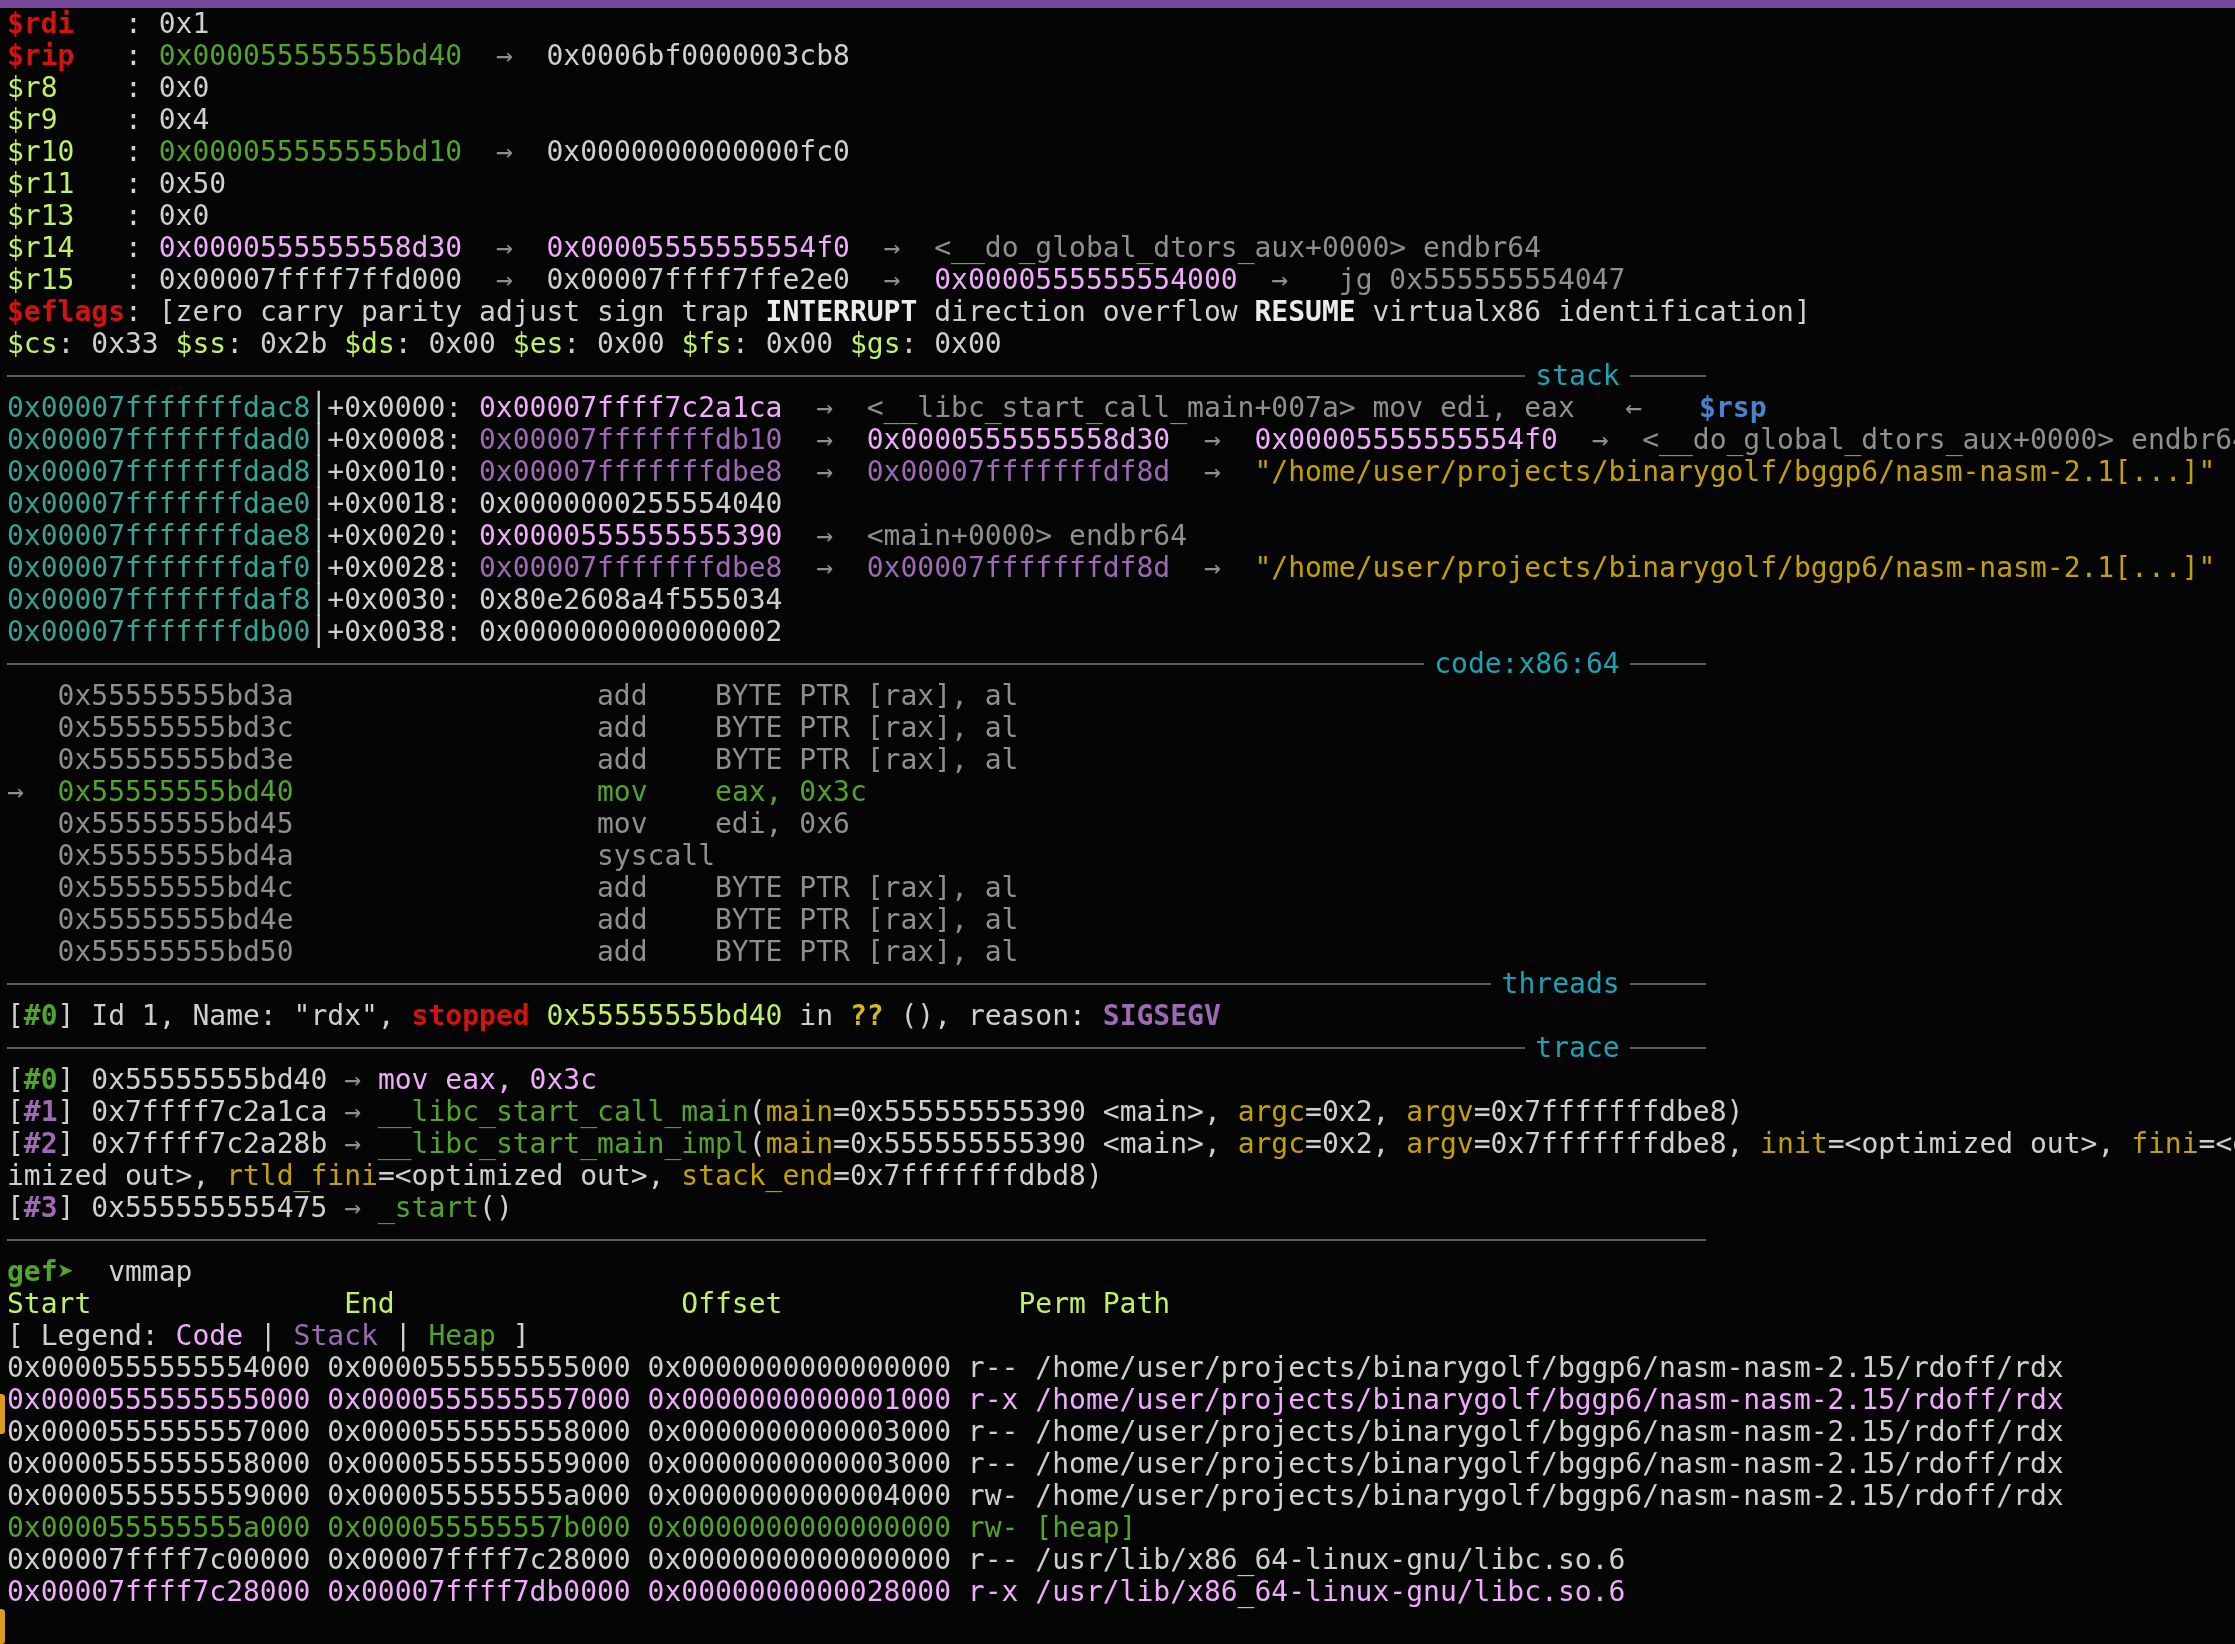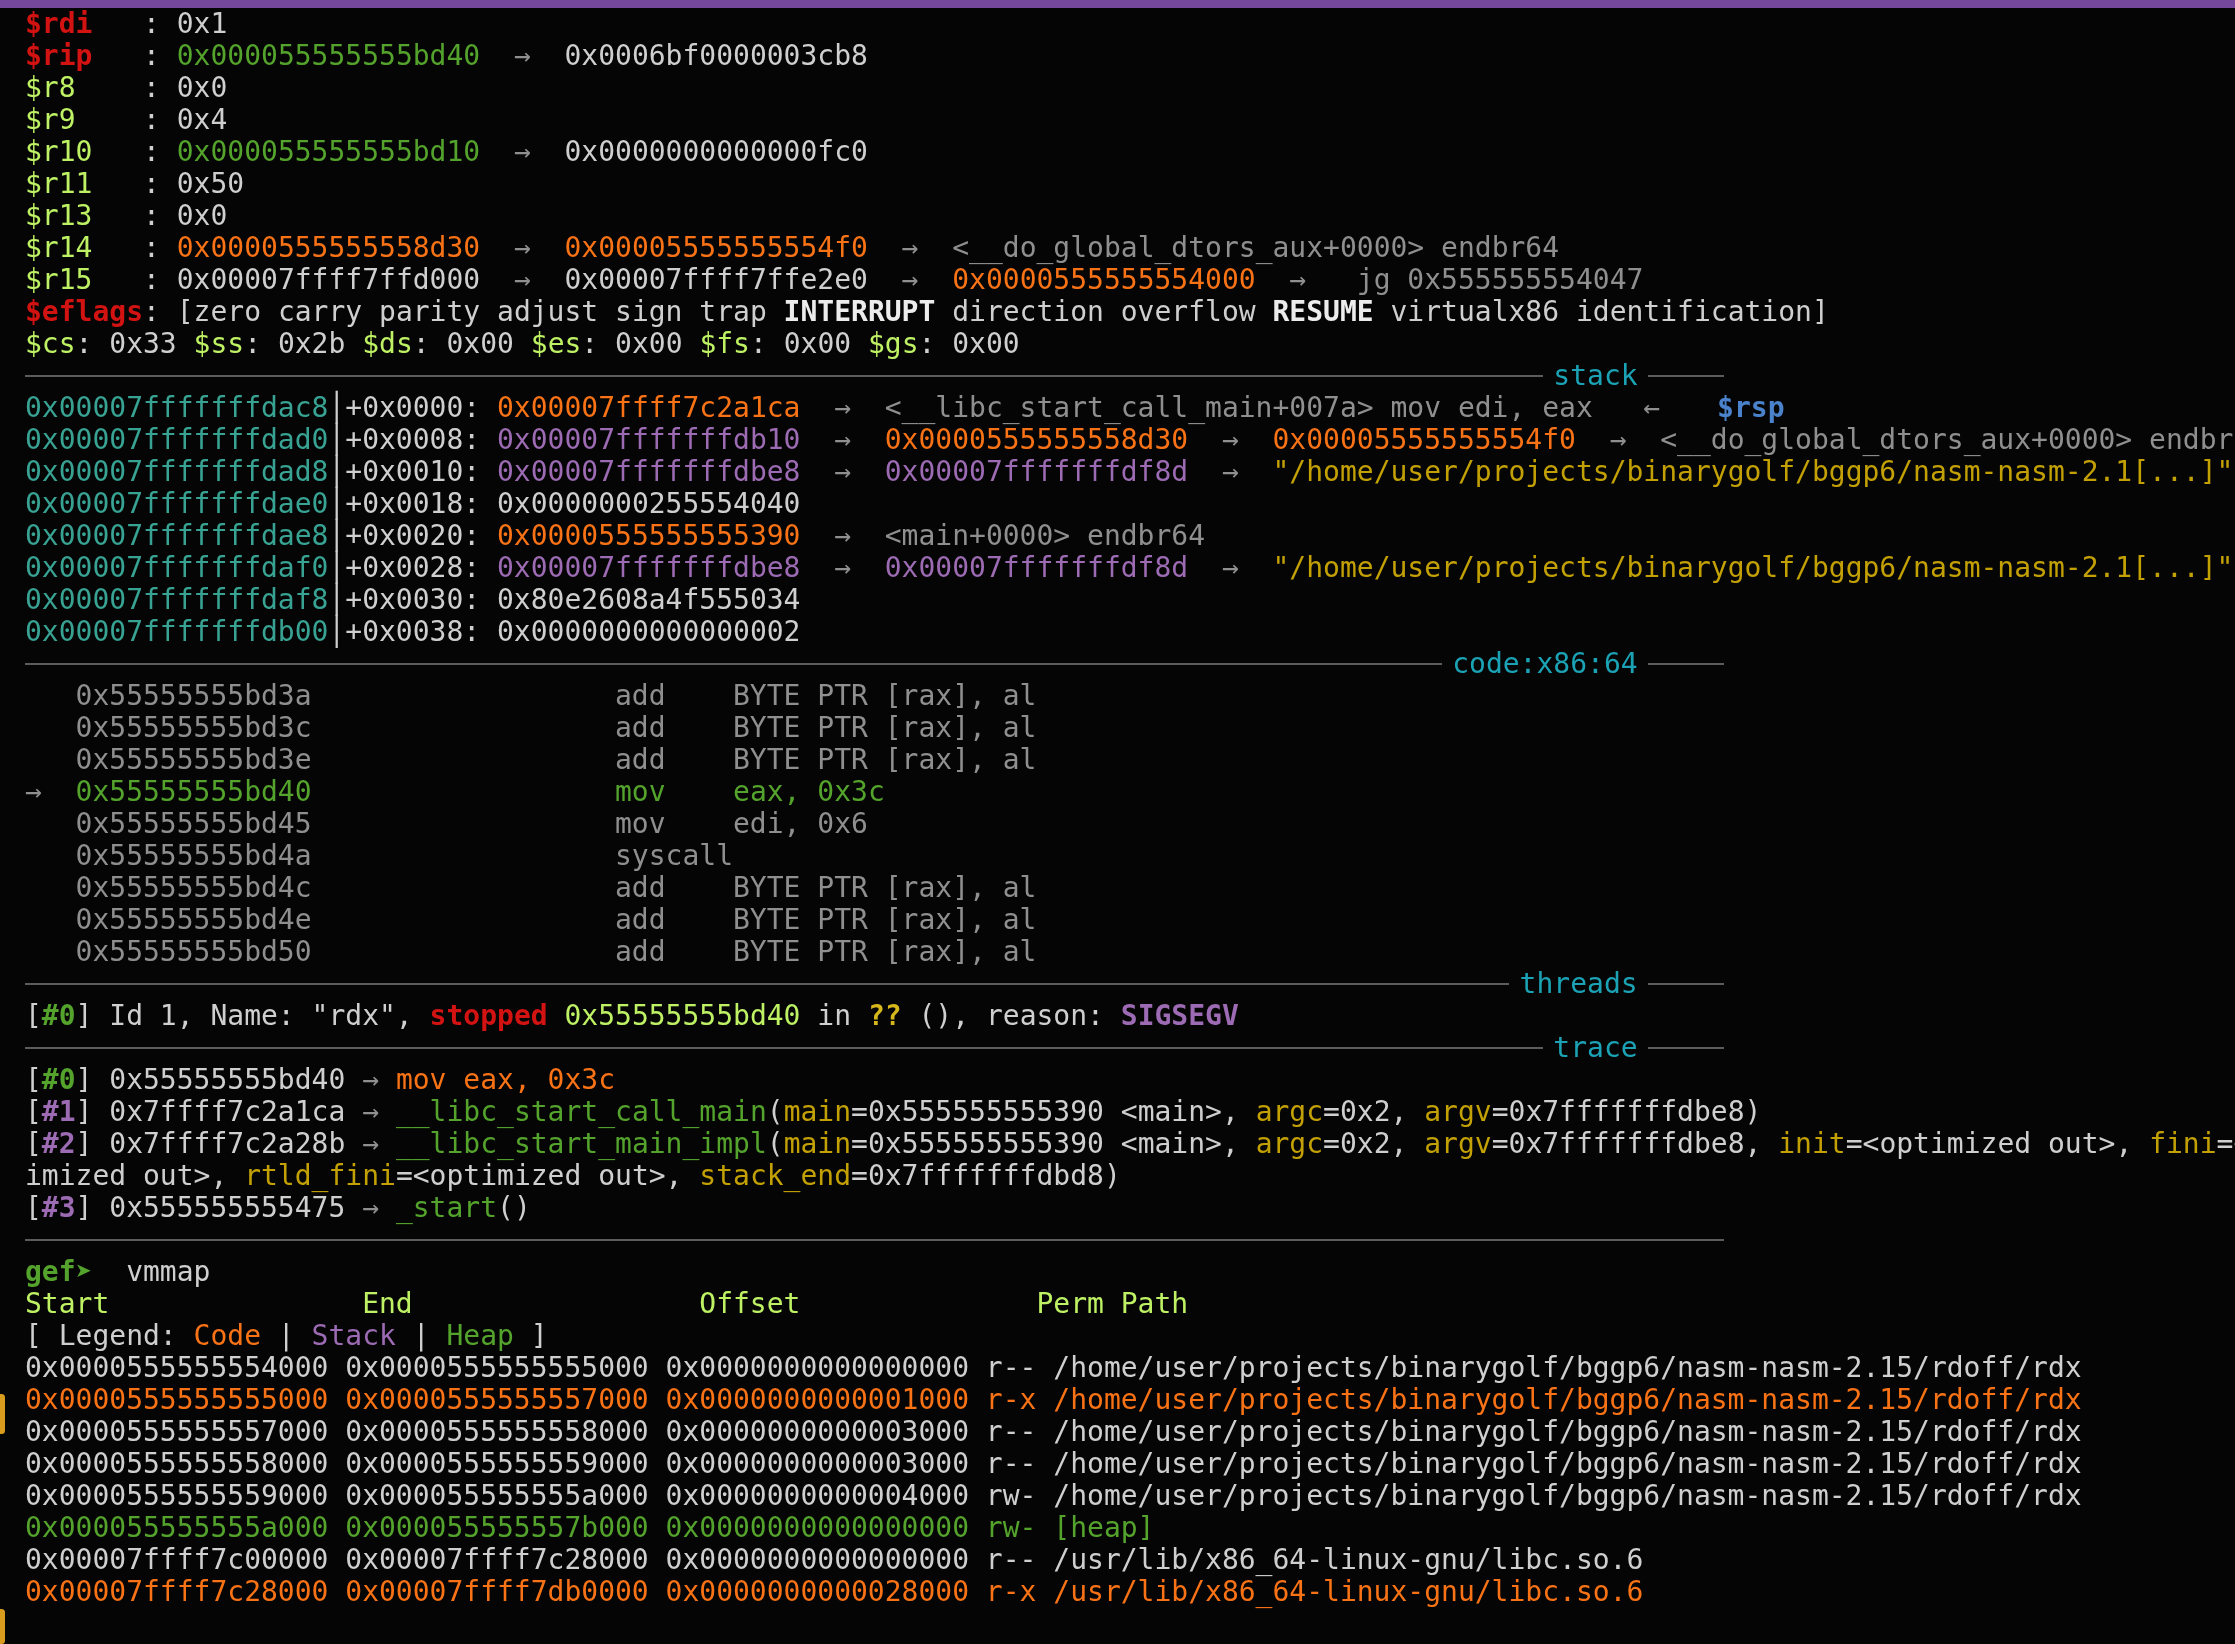--- a/index.html
+++ b/index.html
@@ -1,31 +1,31 @@
 <!DOCTYPE html>
 <html style="font-size:14px"><head>
 <meta charset="utf-8">
 <style>
   html,body{margin:0;padding:0;background:#050505;}
   body{width:2235px;height:1644px;overflow:hidden;position:relative;
        font-family:"DejaVu Sans Mono",monospace;font-size:28px;}
   .titlebar{position:absolute;top:0;left:0;width:2235px;height:7.8px;background:#75489b;}
-  .screen{position:absolute;top:7.8px;left:0;right:0;bottom:0;padding-left:25px;overflow:hidden;}
+  .screen{position:absolute;top:7.8px;left:0;right:0;bottom:0;padding-left:7px;overflow:hidden;}
   .line{white-space:pre;height:32px;line-height:32px;}
   .sepline{display:flex;align-items:center;width:1699px;}
   .dash{height:2.6px;background:#5c5c5c;display:inline-block;}
   .grow{flex:1;}
   .tail{width:76px;}
   .seplabel{margin:0 10.4px;color:#1ba3b5;line-height:32px;white-space:pre;}
   .w{color:#cfcfcf;}
   .wb{color:#ececec;font-weight:bold;}
   .d{color:#8f8f8f;}
   .b{color:#bef264;}
   .bb{color:#4a82cc;font-weight:bold;margin-left:40px;}
-  .r{color:#f97316;}
+  .r{color:#f0abfc;}
   .rb{color:#d31212;font-weight:bold;}
   .g{color:#54a32c;}
   .gb{color:#54a32c;font-weight:bold;}
   .y{color:#c3a104;}
   .yb{color:#d6b81c;font-weight:bold;}
   .p{color:#9c6bb3;}
   .pb{color:#9c6bb3;font-weight:bold;}
   .t{color:#38a393;}
   .marker{position:absolute;left:0;width:5.2px;background:#d99c1d;border-radius:0 3.5px 3.5px 0;}
   .marker-top{top:1394px;height:40px;}

